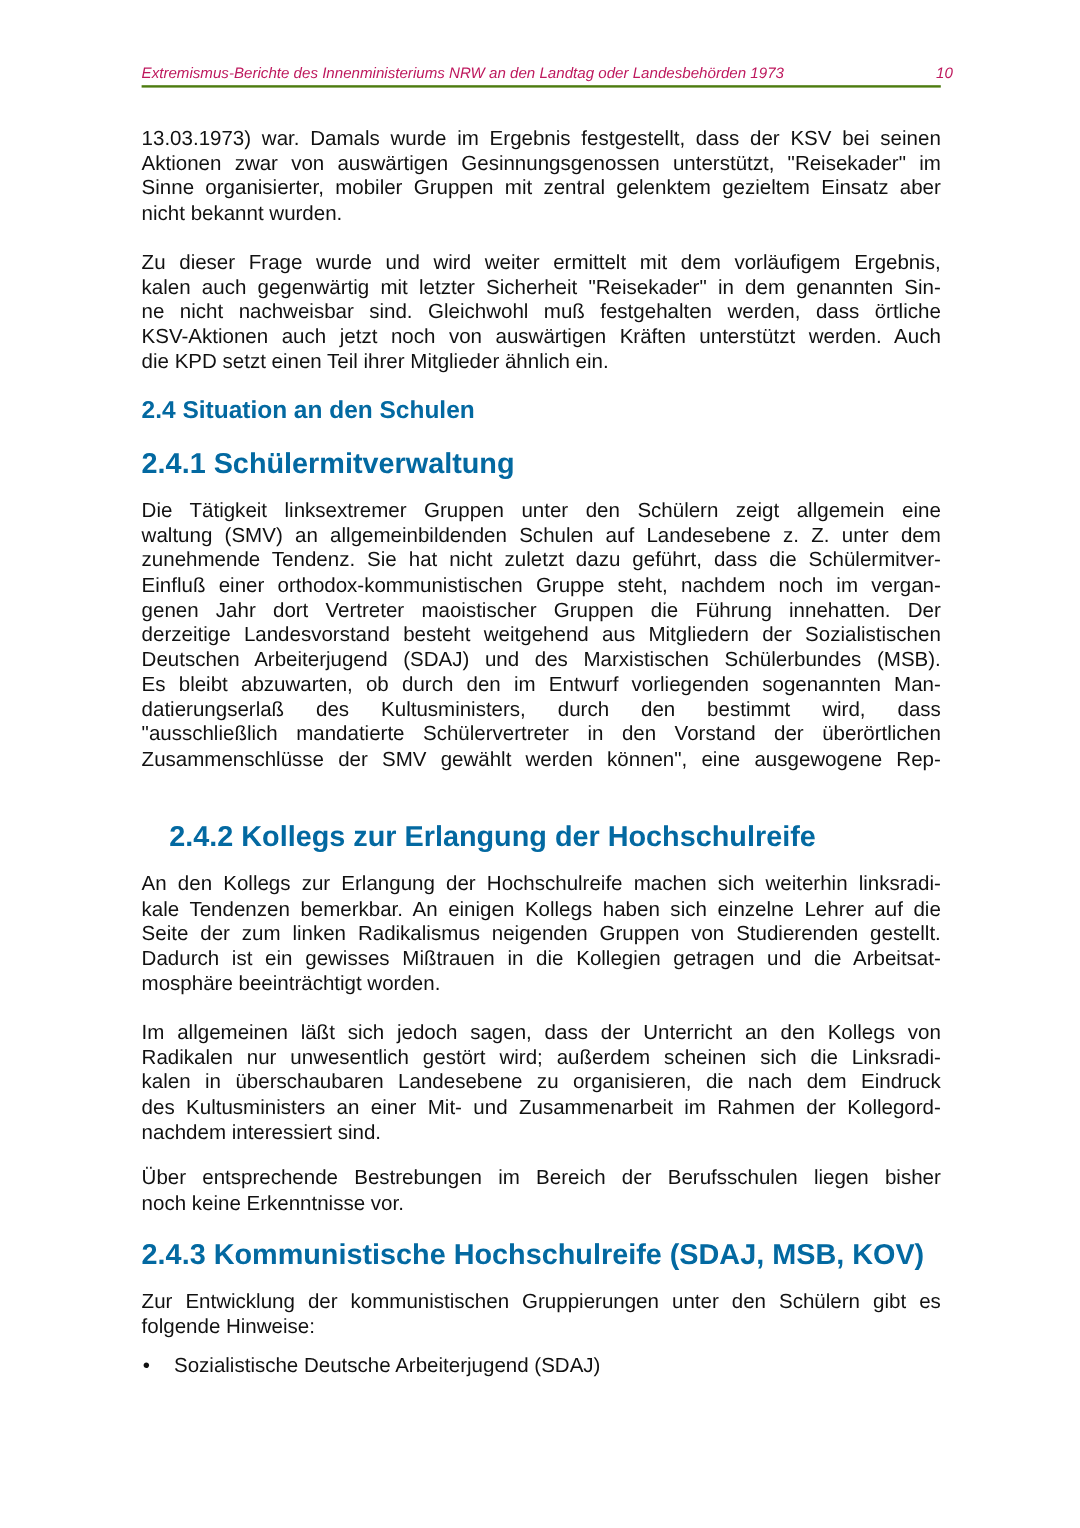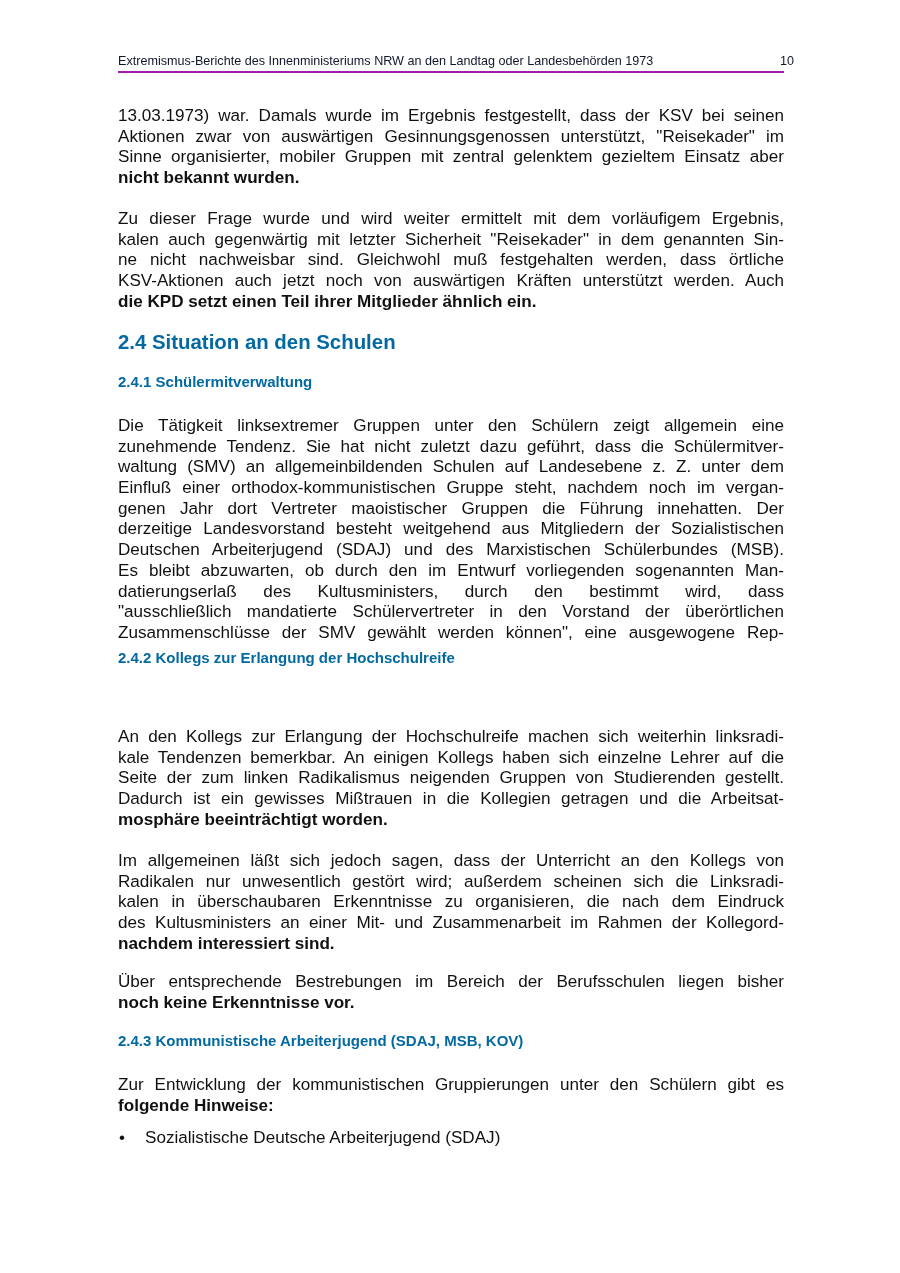--- a/index.html
+++ b/index.html
@@ -21,22 +21,23 @@
       top: 0;
       width: 666px;
     }
     .running-header {
       position: absolute;
       top: 53px;
       left: 0;
       width: 666px;
       height: 18px;
       font-size: 12.6px;
-      color: #0f172a;
-      border-bottom: 2px solid #a21caf;
+      color: #be185d;
+      border-bottom: 2px solid #4d7c0f;
+      font-style: italic;
     }
     .running-header .title {
       position: absolute;
       left: 0;
       top: 1px;
       white-space: nowrap;
     }
     .running-header .pagenum {
       position: absolute;
       right: -10px;
@@ -51,32 +52,31 @@
     }
     .line {
       display: block;
       white-space: nowrap;
       text-align: justify;
       text-align-last: justify;
       height: 20.7px;
     }
     .line.last {
       text-align-last: left;
-      font-weight: bold;
     }
     h2, h3 {
       position: absolute;
       left: 0;
       margin: 0;
       font-weight: bold;
       white-space: nowrap;
       color: #0369a1;
     }
     h2 { font-size: 20.4px; }
-    h3 { font-size: 15px; text-align: right; }
+    h3 { font-size: 24px; text-align: right; }
     .bullet-list {
       position: absolute;
       left: 0;
       width: 666px;
       margin: 0;
       padding: 0;
       list-style: none;
       font-size: 17.1px;
       line-height: 20.7px;
     }
@@ -118,56 +118,56 @@
     <span class="line">KSV-Aktionen auch jetzt noch von auswärtigen Kräften unterstützt werden. Auch</span>
     <span class="line last">die KPD setzt einen Teil ihrer Mitglieder ähnlich ein.</span>
   </div>
 
   <h2 style="top:331px;">2.4 Situation an den Schulen</h2>
 
   <h3 style="top:373px;">2.4.1 Schülermitverwaltung</h3>
 
   <div class="para" style="top:416px;">
     <span class="line">Die Tätigkeit linksextremer Gruppen unter den Schülern zeigt allgemein eine</span>
+    <span class="line">waltung (SMV) an allgemeinbildenden Schulen auf Landesebene z. Z. unter dem</span>
     <span class="line">zunehmende Tendenz. Sie hat nicht zuletzt dazu geführt, dass die Schülermitver-</span>
-    <span class="line">waltung (SMV) an allgemeinbildenden Schulen auf Landesebene z. Z. unter dem</span>
     <span class="line">Einfluß einer orthodox-kommunistischen Gruppe steht, nachdem noch im vergan-</span>
     <span class="line">genen Jahr dort Vertreter maoistischer Gruppen die Führung innehatten. Der</span>
     <span class="line">derzeitige Landesvorstand besteht weitgehend aus Mitgliedern der Sozialistischen</span>
     <span class="line">Deutschen Arbeiterjugend (SDAJ) und des Marxistischen Schülerbundes (MSB).</span>
     <span class="line">Es bleibt abzuwarten, ob durch den im Entwurf vorliegenden sogenannten Man-</span>
     <span class="line">datierungserlaß des Kultusministers, durch den bestimmt wird, dass</span>
     <span class="line">"ausschließlich mandatierte Schülervertreter in den Vorstand der überörtlichen</span>
     <span class="line">Zusammenschlüsse der SMV gewählt werden können", eine ausgewogene Rep-</span>
   </div>
 
-  <h3 style="top:649px;">2.4.2 Kollegs zur Erlangung der Hochschulreife</h3>
+  <h3 style="top:684px;margin-left:23px;">2.4.2 Kollegs zur Erlangung der Hochschulreife</h3>
 
   <div class="para" style="top:727px;">
     <span class="line">An den Kollegs zur Erlangung der Hochschulreife machen sich weiterhin linksradi-</span>
     <span class="line">kale Tendenzen bemerkbar. An einigen Kollegs haben sich einzelne Lehrer auf die</span>
     <span class="line">Seite der zum linken Radikalismus neigenden Gruppen von Studierenden gestellt.</span>
     <span class="line">Dadurch ist ein gewisses Mißtrauen in die Kollegien getragen und die Arbeitsat-</span>
     <span class="line last">mosphäre beeinträchtigt worden.</span>
   </div>
 
   <div class="para" style="top:851px;">
     <span class="line">Im allgemeinen läßt sich jedoch sagen, dass der Unterricht an den Kollegs von</span>
     <span class="line">Radikalen nur unwesentlich gestört wird; außerdem scheinen sich die Linksradi-</span>
-    <span class="line">kalen in überschaubaren Erkenntnisse zu organisieren, die nach dem Eindruck</span>
+    <span class="line">kalen in überschaubaren Landesebene zu organisieren, die nach dem Eindruck</span>
     <span class="line">des Kultusministers an einer Mit- und Zusammenarbeit im Rahmen der Kollegord-</span>
     <span class="line last">nachdem interessiert sind.</span>
   </div>
 
   <div class="para" style="top:972px;">
     <span class="line">Über entsprechende Bestrebungen im Bereich der Berufsschulen liegen bisher</span>
     <span class="line last">noch keine Erkenntnisse vor.</span>
   </div>
 
-  <h3 style="top:1032px;">2.4.3 Kommunistische Arbeiterjugend (SDAJ, MSB, KOV)</h3>
+  <h3 style="top:1032px;">2.4.3 Kommunistische Hochschulreife (SDAJ, MSB, KOV)</h3>
 
   <div class="para" style="top:1075px;">
     <span class="line">Zur Entwicklung der kommunistischen Gruppierungen unter den Schülern gibt es</span>
     <span class="line last">folgende Hinweise:</span>
   </div>
 
   <ul class="bullet-list" style="top:1128px;">
     <li class="bullet-item">
       <span class="bullet-glyph">•</span>
       <span class="line">Sozialistische Deutsche Arbeiterjugend (SDAJ)</span>

